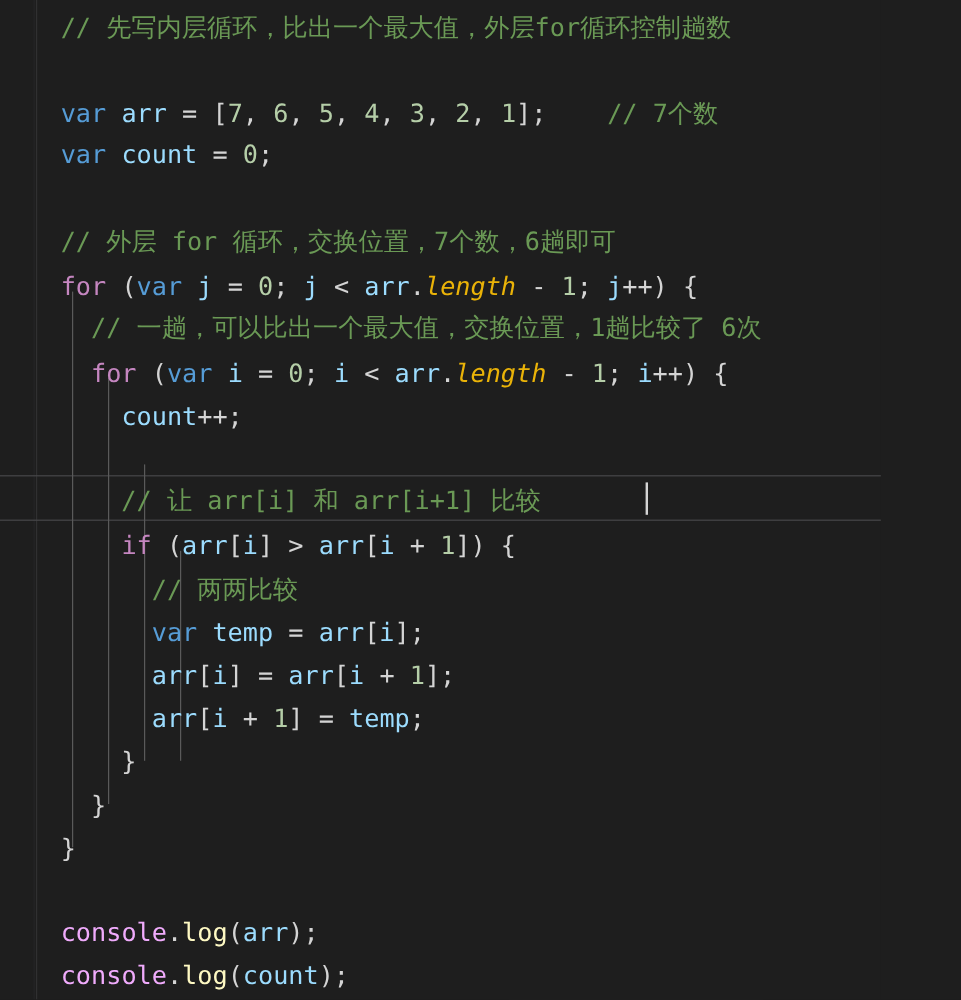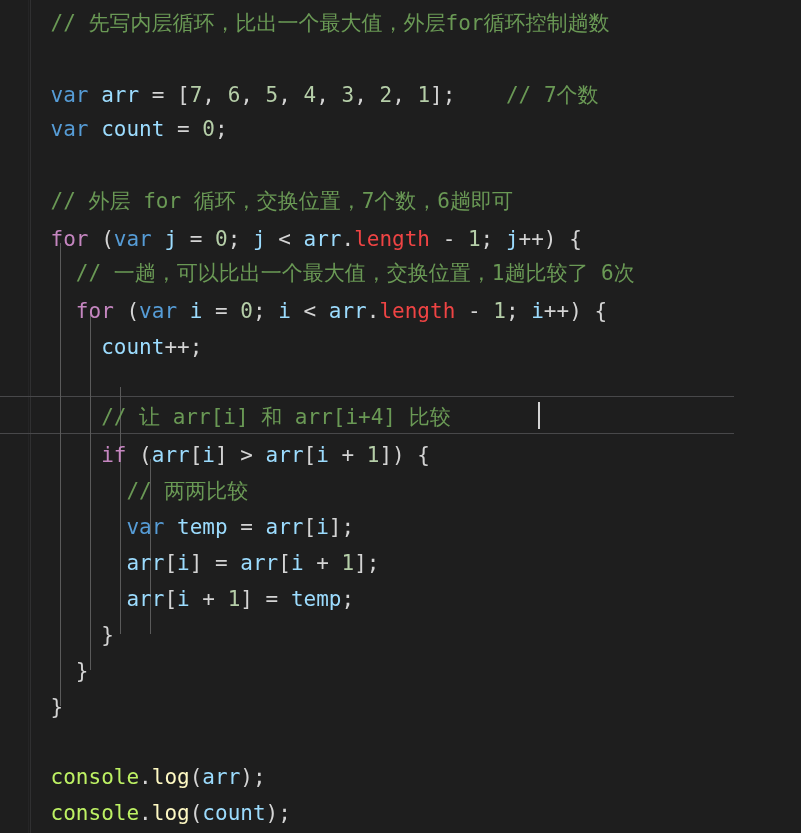--- a/index.html
+++ b/index.html
@@ -85,22 +85,22 @@
 
   
   .t-comment  { color: #6a9955; }
   .t-keyword  { color: #569cd6; text-align: right; }
   .t-control  { color: #c586c0; text-align: right; }
   .t-var      { color: #9cdcfe; }
   .t-num      { color: #b5cea8; }
   .t-punct    { color: #d4d4d4; }
   .t-op       { color: #d4d4d4; }
   .t-func     { color: #fef9c3; }
-  .t-obj      { color: #bef264; }
-  .t-prop     { color: #ef4444; }
+  .t-obj      { color: #f0abfc; }
+  .t-prop     { color: #eab308; font-style: italic; }
 
   
   .caret {
     position: absolute;
     width: 2px;
     height: 27px;
     background: #d4d4d4;
   }
 </style>
 </head>
@@ -125,21 +125,21 @@
       <div class="line" style="top: 40px;"><span class="t-punct"></span></div>
       <div class="line" style="top: 78px;"><span class="t-punct">    </span><span class="t-keyword">var</span><span class="t-punct"> </span><span class="t-var">arr</span><span class="t-op"> = </span><span class="t-punct">[</span><span class="t-num">7</span><span class="t-punct">, </span><span class="t-num">6</span><span class="t-punct">, </span><span class="t-num">5</span><span class="t-punct">, </span><span class="t-num">4</span><span class="t-punct">, </span><span class="t-num">3</span><span class="t-punct">, </span><span class="t-num">2</span><span class="t-punct">, </span><span class="t-num">1</span><span class="t-punct">];</span><span class="t-comment">    // 7个数</span></div>
       <div class="line" style="top: 112px;"><span class="t-punct">    </span><span class="t-keyword">var</span><span class="t-punct"> </span><span class="t-var">count</span><span class="t-op"> = </span><span class="t-num">0</span><span class="t-punct">;</span></div>
       <div class="line" style="top: 146px;"><span class="t-punct"></span></div>
       <div class="line" style="top: 184px;"><span class="t-comment">    // 外层 for 循环，交换位置，7个数，6趟即可</span></div>
       <div class="line" style="top: 222px;"><span class="t-punct">    </span><span class="t-control">for</span><span class="t-punct"> (</span><span class="t-keyword">var</span><span class="t-punct"> </span><span class="t-var">j</span><span class="t-op"> = </span><span class="t-num">0</span><span class="t-punct">; </span><span class="t-var">j</span><span class="t-op"> &lt; </span><span class="t-var">arr</span><span class="t-punct">.</span><span class="t-prop">length</span><span class="t-op"> - </span><span class="t-num">1</span><span class="t-punct">; </span><span class="t-var">j</span><span class="t-op">++</span><span class="t-punct">) {</span></div>
       <div class="line" style="top: 256px;"><span class="t-comment">      // 一趟，可以比出一个最大值，交换位置，1趟比较了 6次</span></div>
       <div class="line" style="top: 294px;"><span class="t-punct">      </span><span class="t-control">for</span><span class="t-punct"> (</span><span class="t-keyword">var</span><span class="t-punct"> </span><span class="t-var">i</span><span class="t-op"> = </span><span class="t-num">0</span><span class="t-punct">; </span><span class="t-var">i</span><span class="t-op"> &lt; </span><span class="t-var">arr</span><span class="t-punct">.</span><span class="t-prop">length</span><span class="t-op"> - </span><span class="t-num">1</span><span class="t-punct">; </span><span class="t-var">i</span><span class="t-op">++</span><span class="t-punct">) {</span></div>
       <div class="line" style="top: 330px;"><span class="t-punct">        </span><span class="t-var">count</span><span class="t-op">++</span><span class="t-punct">;</span></div>
       <div class="line" style="top: 364px;"><span class="t-punct"></span></div>
-      <div class="line" style="top: 400px;"><span class="t-comment">        // 让 arr[i] 和 arr[i+4] 比较</span></div>
+      <div class="line" style="top: 400px;"><span class="t-comment">        // 让 arr[i] 和 arr[i+1] 比较</span></div>
       <div class="line" style="top: 438px;"><span class="t-punct">        </span><span class="t-control">if</span><span class="t-punct"> (</span><span class="t-var">arr</span><span class="t-punct">[</span><span class="t-var">i</span><span class="t-punct">]</span><span class="t-op"> &gt; </span><span class="t-var">arr</span><span class="t-punct">[</span><span class="t-var">i</span><span class="t-op"> + </span><span class="t-num">1</span><span class="t-punct">]) {</span></div>
       <div class="line" style="top: 474px;"><span class="t-comment">          // 两两比较</span></div>
       <div class="line" style="top: 510px;"><span class="t-punct">          </span><span class="t-keyword">var</span><span class="t-punct"> </span><span class="t-var">temp</span><span class="t-op"> = </span><span class="t-var">arr</span><span class="t-punct">[</span><span class="t-var">i</span><span class="t-punct">];</span></div>
       <div class="line" style="top: 546px;"><span class="t-punct">          </span><span class="t-var">arr</span><span class="t-punct">[</span><span class="t-var">i</span><span class="t-punct">]</span><span class="t-op"> = </span><span class="t-var">arr</span><span class="t-punct">[</span><span class="t-var">i</span><span class="t-op"> + </span><span class="t-num">1</span><span class="t-punct">];</span></div>
       <div class="line" style="top: 582px;"><span class="t-punct">          </span><span class="t-var">arr</span><span class="t-punct">[</span><span class="t-var">i</span><span class="t-op"> + </span><span class="t-num">1</span><span class="t-punct">]</span><span class="t-op"> = </span><span class="t-var">temp</span><span class="t-punct">;</span></div>
       <div class="line" style="top: 618px;"><span class="t-punct">        }</span></div>
       <div class="line" style="top: 654px;"><span class="t-punct">      }</span></div>
       <div class="line" style="top: 690px;"><span class="t-punct">    }</span></div>
       <div class="line" style="top: 724px;"><span class="t-punct"></span></div>
       <div class="line" style="top: 760px;"><span class="t-punct">    </span><span class="t-obj">console</span><span class="t-punct">.</span><span class="t-func">log</span><span class="t-punct">(</span><span class="t-var">arr</span><span class="t-punct">);</span></div>

